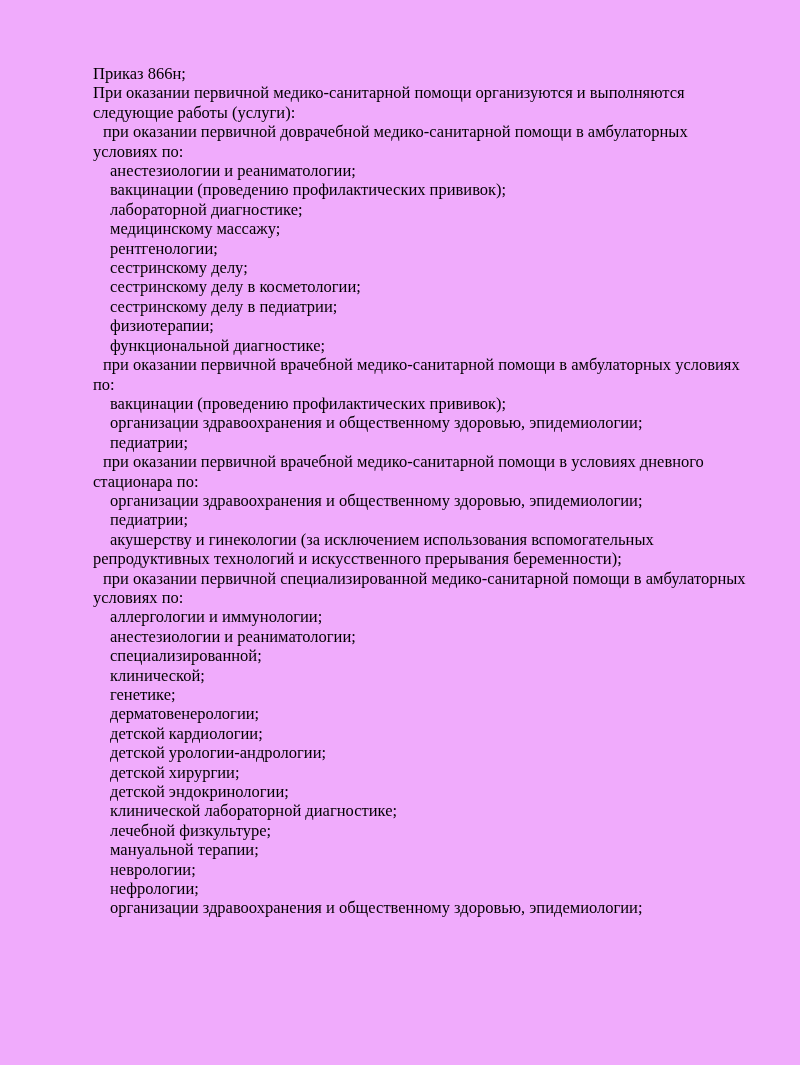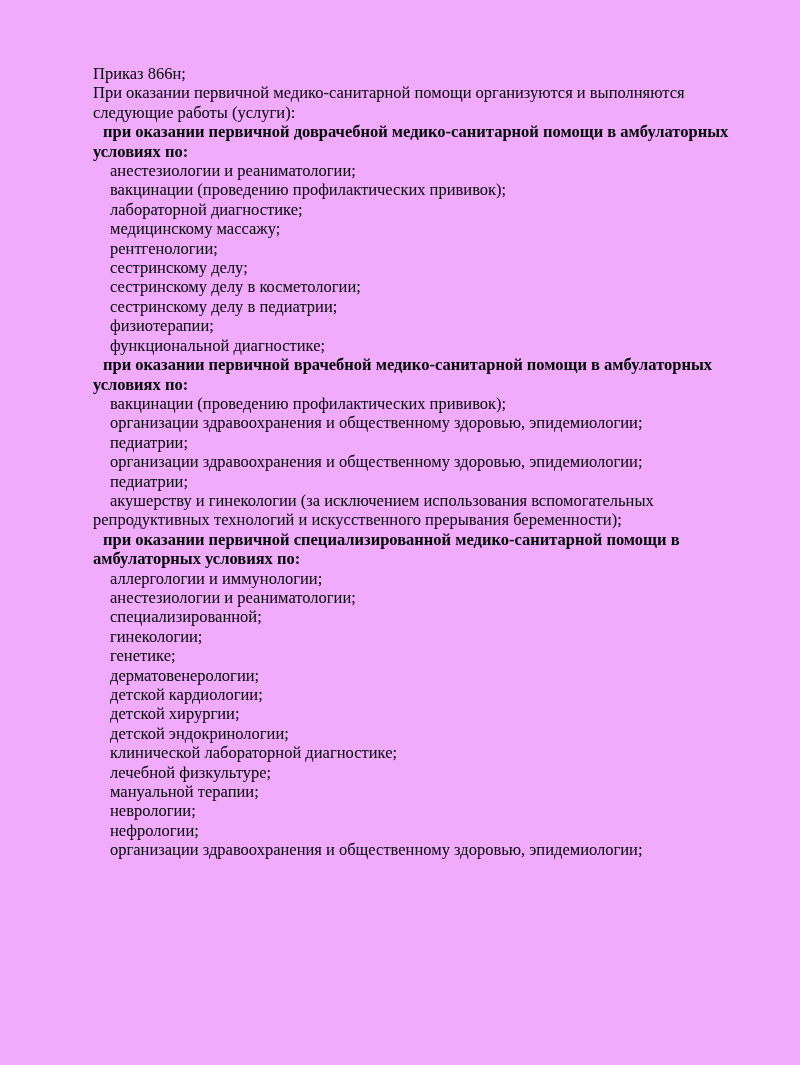--- a/index.html
+++ b/index.html
@@ -25,21 +25,20 @@
     width: 656px;
   }
   .para {
     margin: 0;
     padding: 0;
     text-align: left;
     word-spacing: normal;
   }
   .para.heading {
     text-indent: 10px;
-    font-weight: bold;
   }
   .para.item {
     text-indent: 17px;
   }
 </style>
 </head>
 <body>
 
 <div class="page">
   <div class="content">
@@ -54,31 +53,33 @@
         <p class="para item">рентгенологии;</p>
         <p class="para item">сестринскому делу;</p>
         <p class="para item">сестринскому делу в косметологии;</p>
         <p class="para item">сестринскому делу в педиатрии;</p>
         <p class="para item">физиотерапии;</p>
         <p class="para item">функциональной диагностике;</p>
         <p class="para heading">при оказании первичной врачебной медико-санитарной помощи в амбулаторных условиях по:</p>
         <p class="para item">вакцинации (проведению профилактических прививок);</p>
         <p class="para item">организации здравоохранения и общественному здоровью, эпидемиологии;</p>
         <p class="para item">педиатрии;</p>
+        <p class="para heading">при оказании первичной врачебной медико-санитарной помощи в условиях дневного стационара по:</p>
         <p class="para item">организации здравоохранения и общественному здоровью, эпидемиологии;</p>
         <p class="para item">педиатрии;</p>
         <p class="para item">акушерству и гинекологии (за исключением использования вспомогательных репродуктивных технологий и искусственного прерывания беременности);</p>
         <p class="para heading">при оказании первичной специализированной медико-санитарной помощи в амбулаторных условиях по:</p>
         <p class="para item">аллергологии и иммунологии;</p>
         <p class="para item">анестезиологии и реаниматологии;</p>
         <p class="para item">специализированной;</p>
-        <p class="para item">гинекологии;</p>
+        <p class="para item">клинической;</p>
         <p class="para item">генетике;</p>
         <p class="para item">дерматовенерологии;</p>
         <p class="para item">детской кардиологии;</p>
+        <p class="para item">детской урологии-андрологии;</p>
         <p class="para item">детской хирургии;</p>
         <p class="para item">детской эндокринологии;</p>
         <p class="para item">клинической лабораторной диагностике;</p>
         <p class="para item">лечебной физкультуре;</p>
         <p class="para item">мануальной терапии;</p>
         <p class="para item">неврологии;</p>
         <p class="para item">нефрологии;</p>
         <p class="para item">организации здравоохранения и общественному здоровью, эпидемиологии;</p>
       </div>
   </div>

